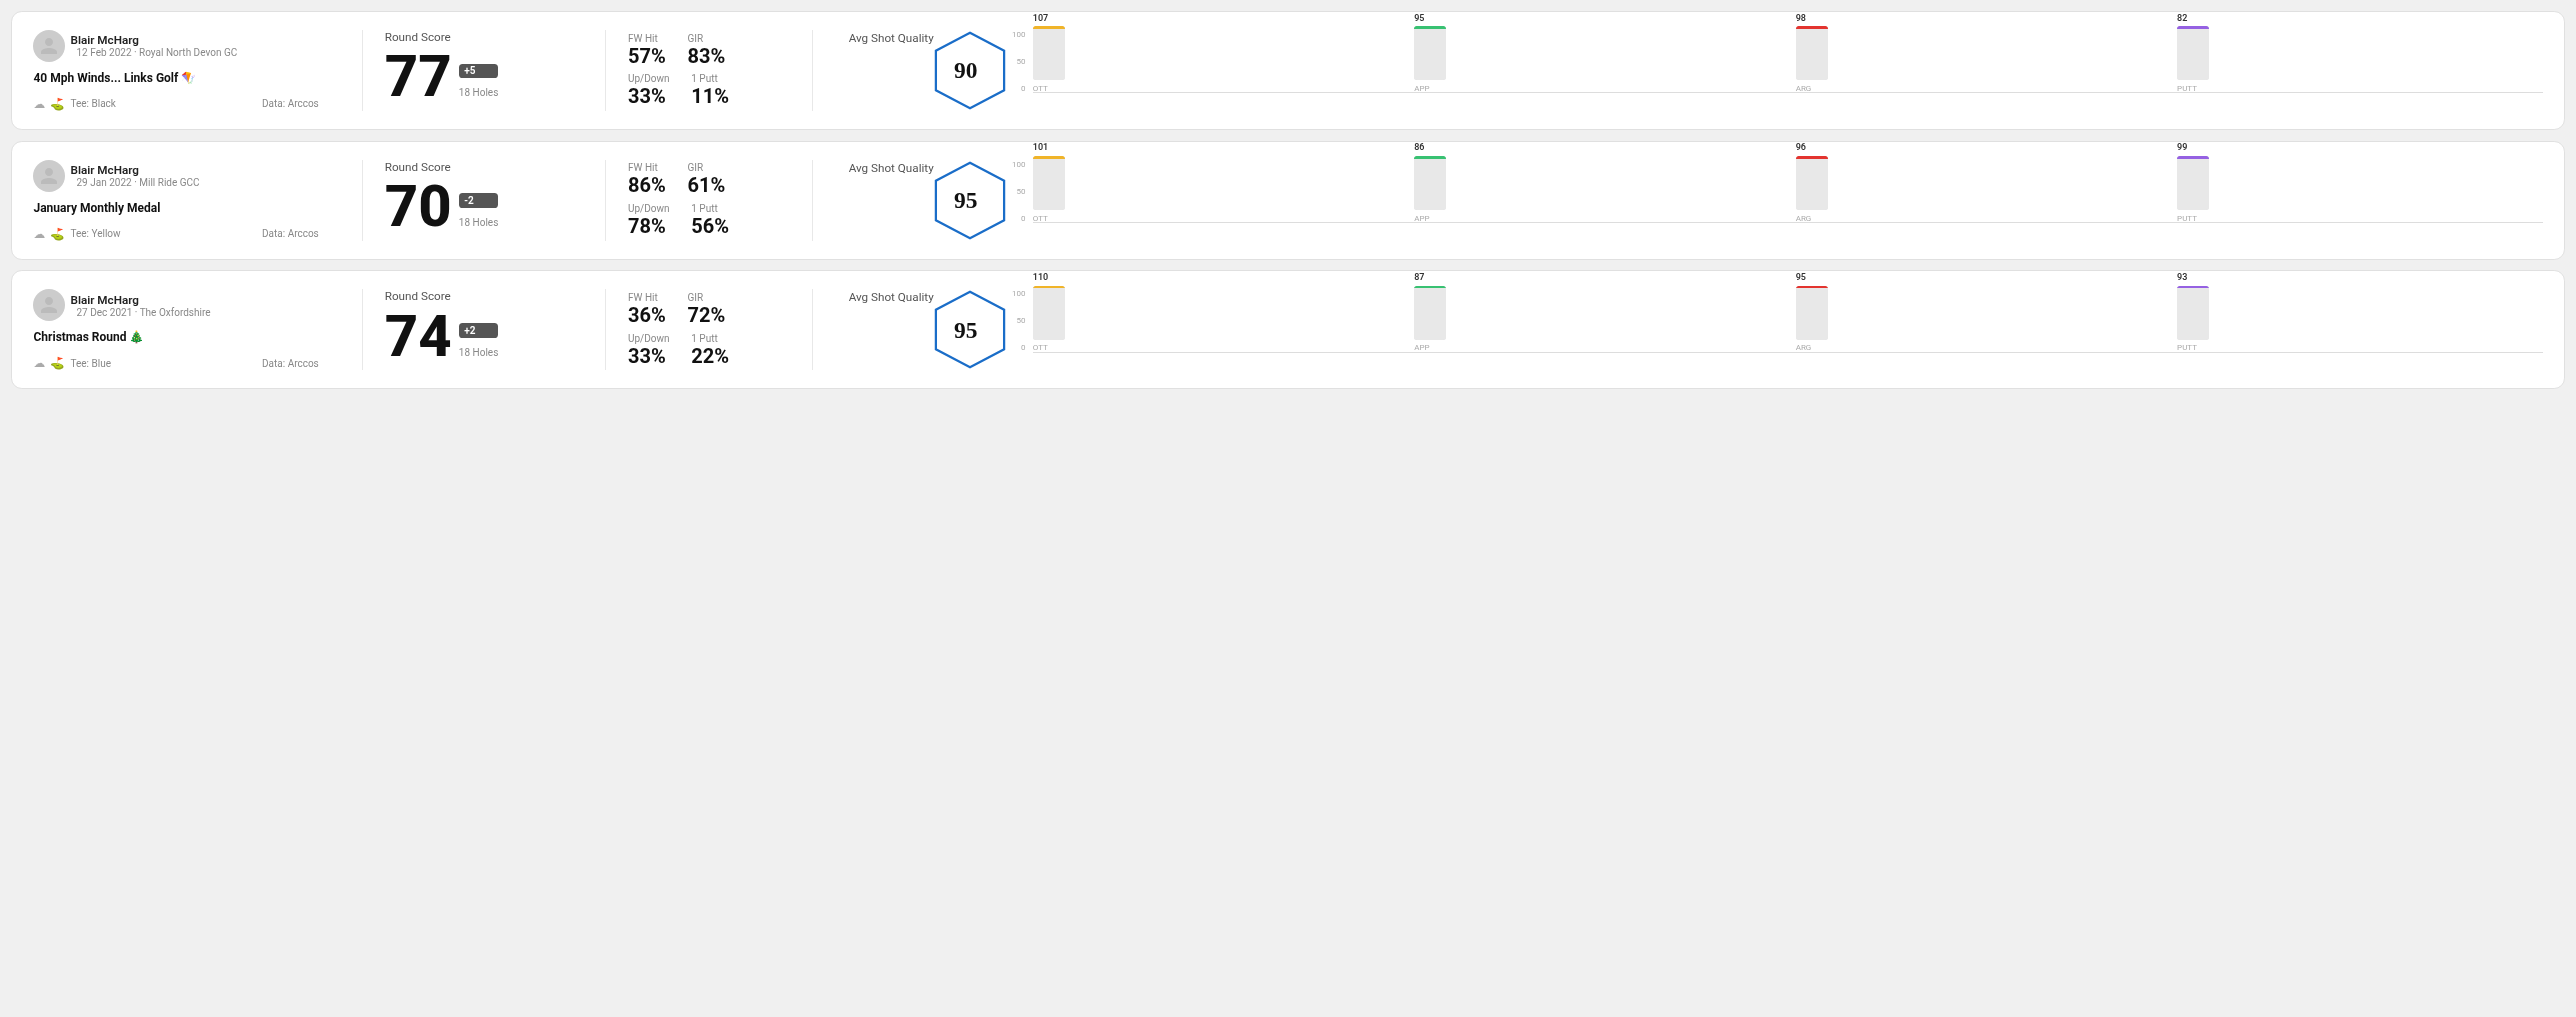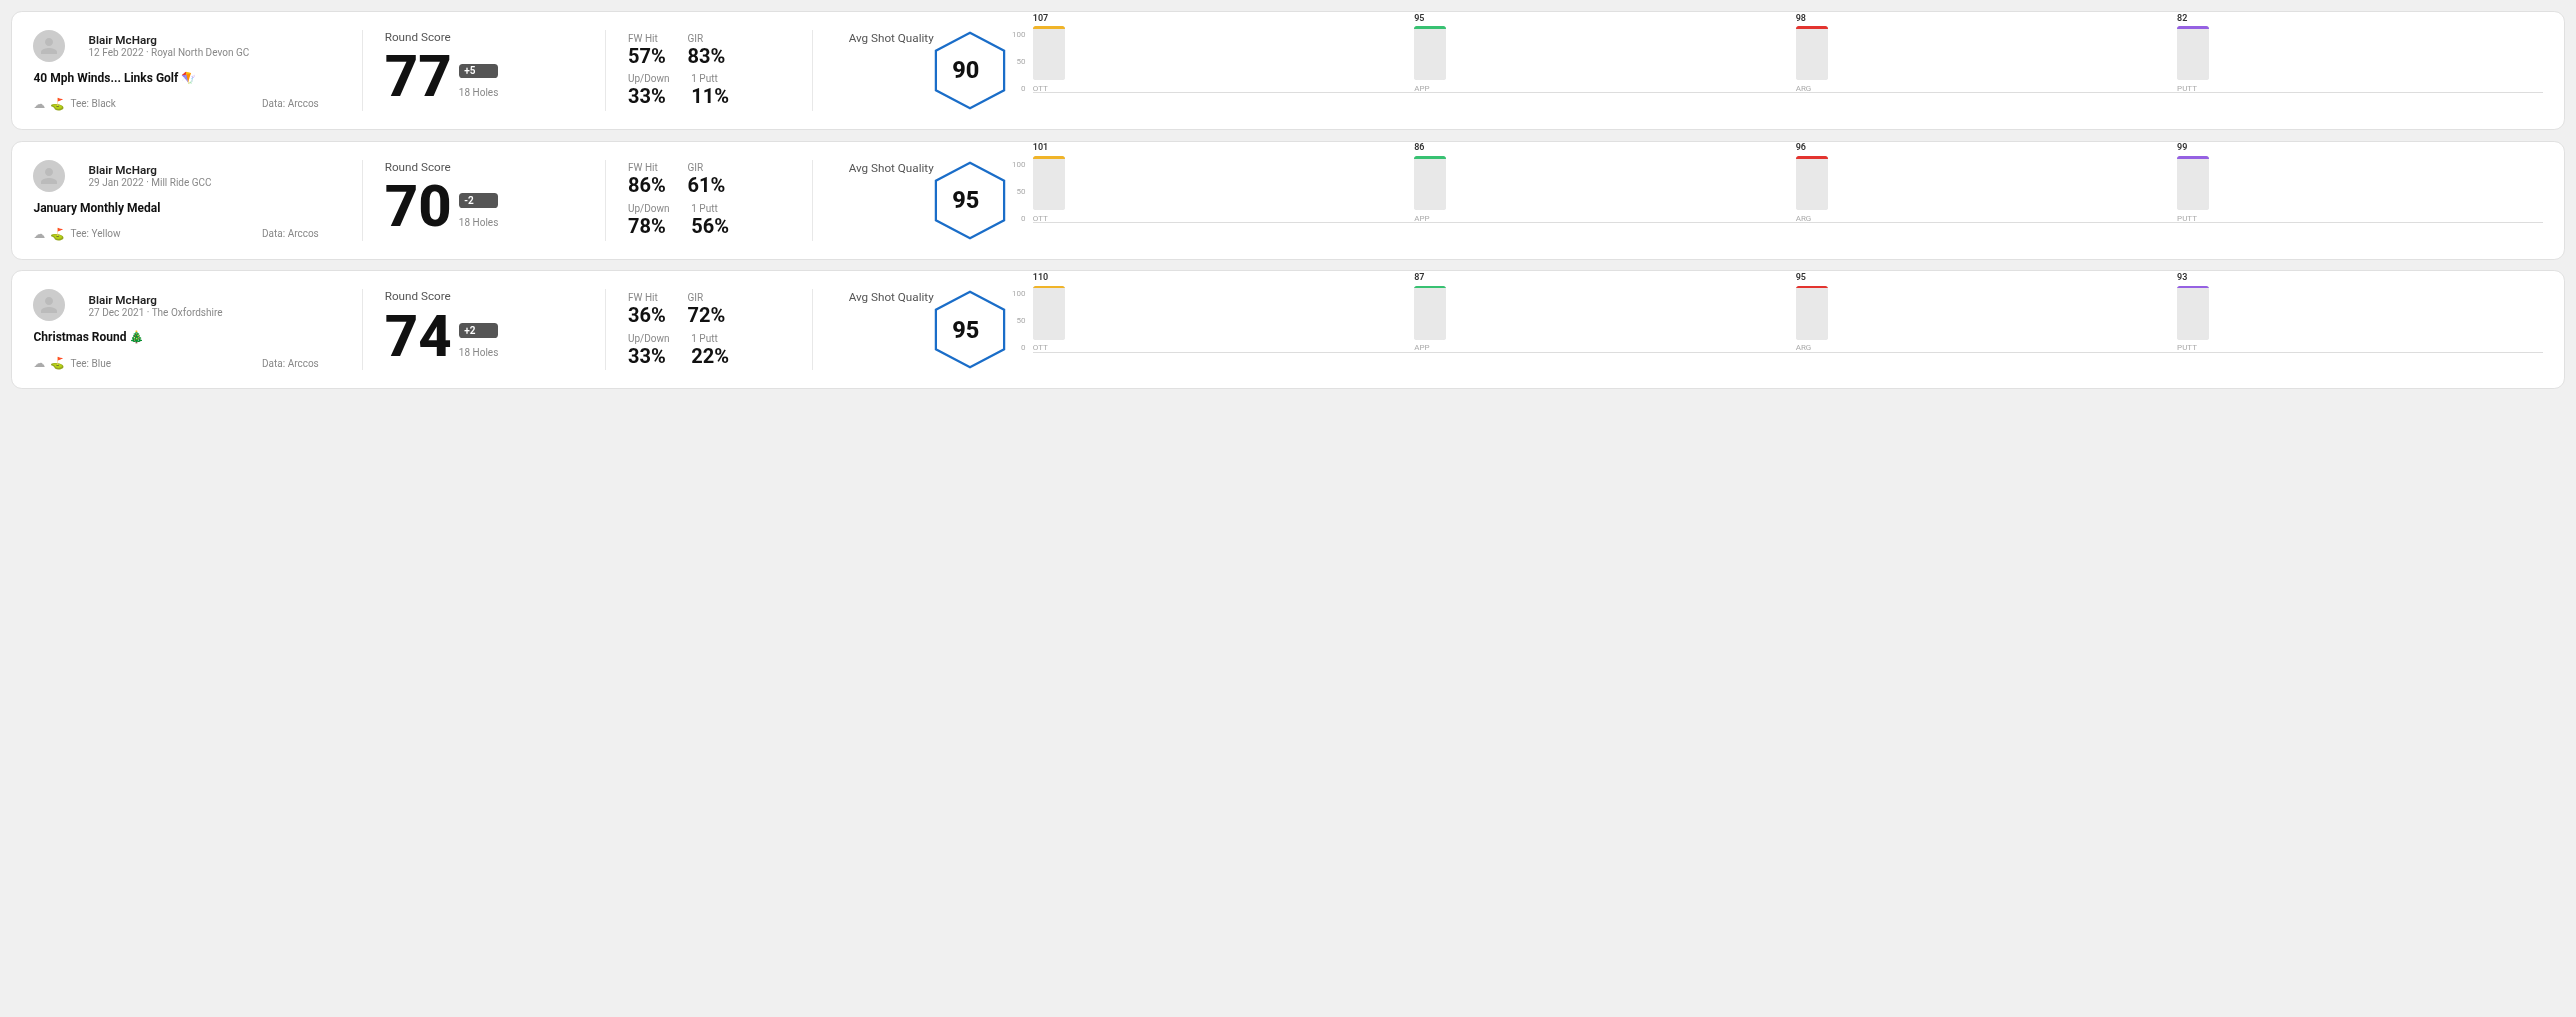--- a/index.html
+++ b/index.html
@@ -24,21 +24,21 @@
       width: 307px;
       flex-shrink: 0;
       display: flex;
       flex-direction: column;
       justify-content: space-between;
       padding-right: 21.7px;
     }
     .user-info {
       display: flex;
       align-items: center;
-      gap: 23px;
+      gap: 5px;
       margin-bottom: 9px;
     }
     .avatar {
       width: 32px;
       height: 32px;
       border-radius: 50%;
       background: #ccc;
       display: flex;
       align-items: center;
       justify-content: center;
@@ -46,20 +46,21 @@
     }
     .avatar svg { width: 20px; height: 20px; fill: #fff; }
     .user-meta .name {
       font-size: 11.7px;
       font-weight: 600;
       color: #222;
     }
     .user-meta .date-course {
       font-size: 10px;
       color: #888;
+      margin-left: 6px;
     }
     .round-title {
       font-size: 12px;
       font-weight: 700;
       color: #111;
       margin-bottom: 9px;
       line-height: 1.2;
     }
     .bottom-meta {
       display: flex;
@@ -156,20 +157,21 @@
     }
     .hexagon-container {
       display: flex;
       flex-direction: row;
       align-items: flex-start;
     }
     .hexagon {
       width: 64px;
       height: 79px;
       position: relative;
+      font-family: Liberation Serif, serif;
     }
     .hexagon svg {
       width: 72px;
       height: 79px;
     }
     .hexagon-score {
       position: absolute;
       top: 50%;
       left: 50%;
       transform: translate(-50%, -50%);

